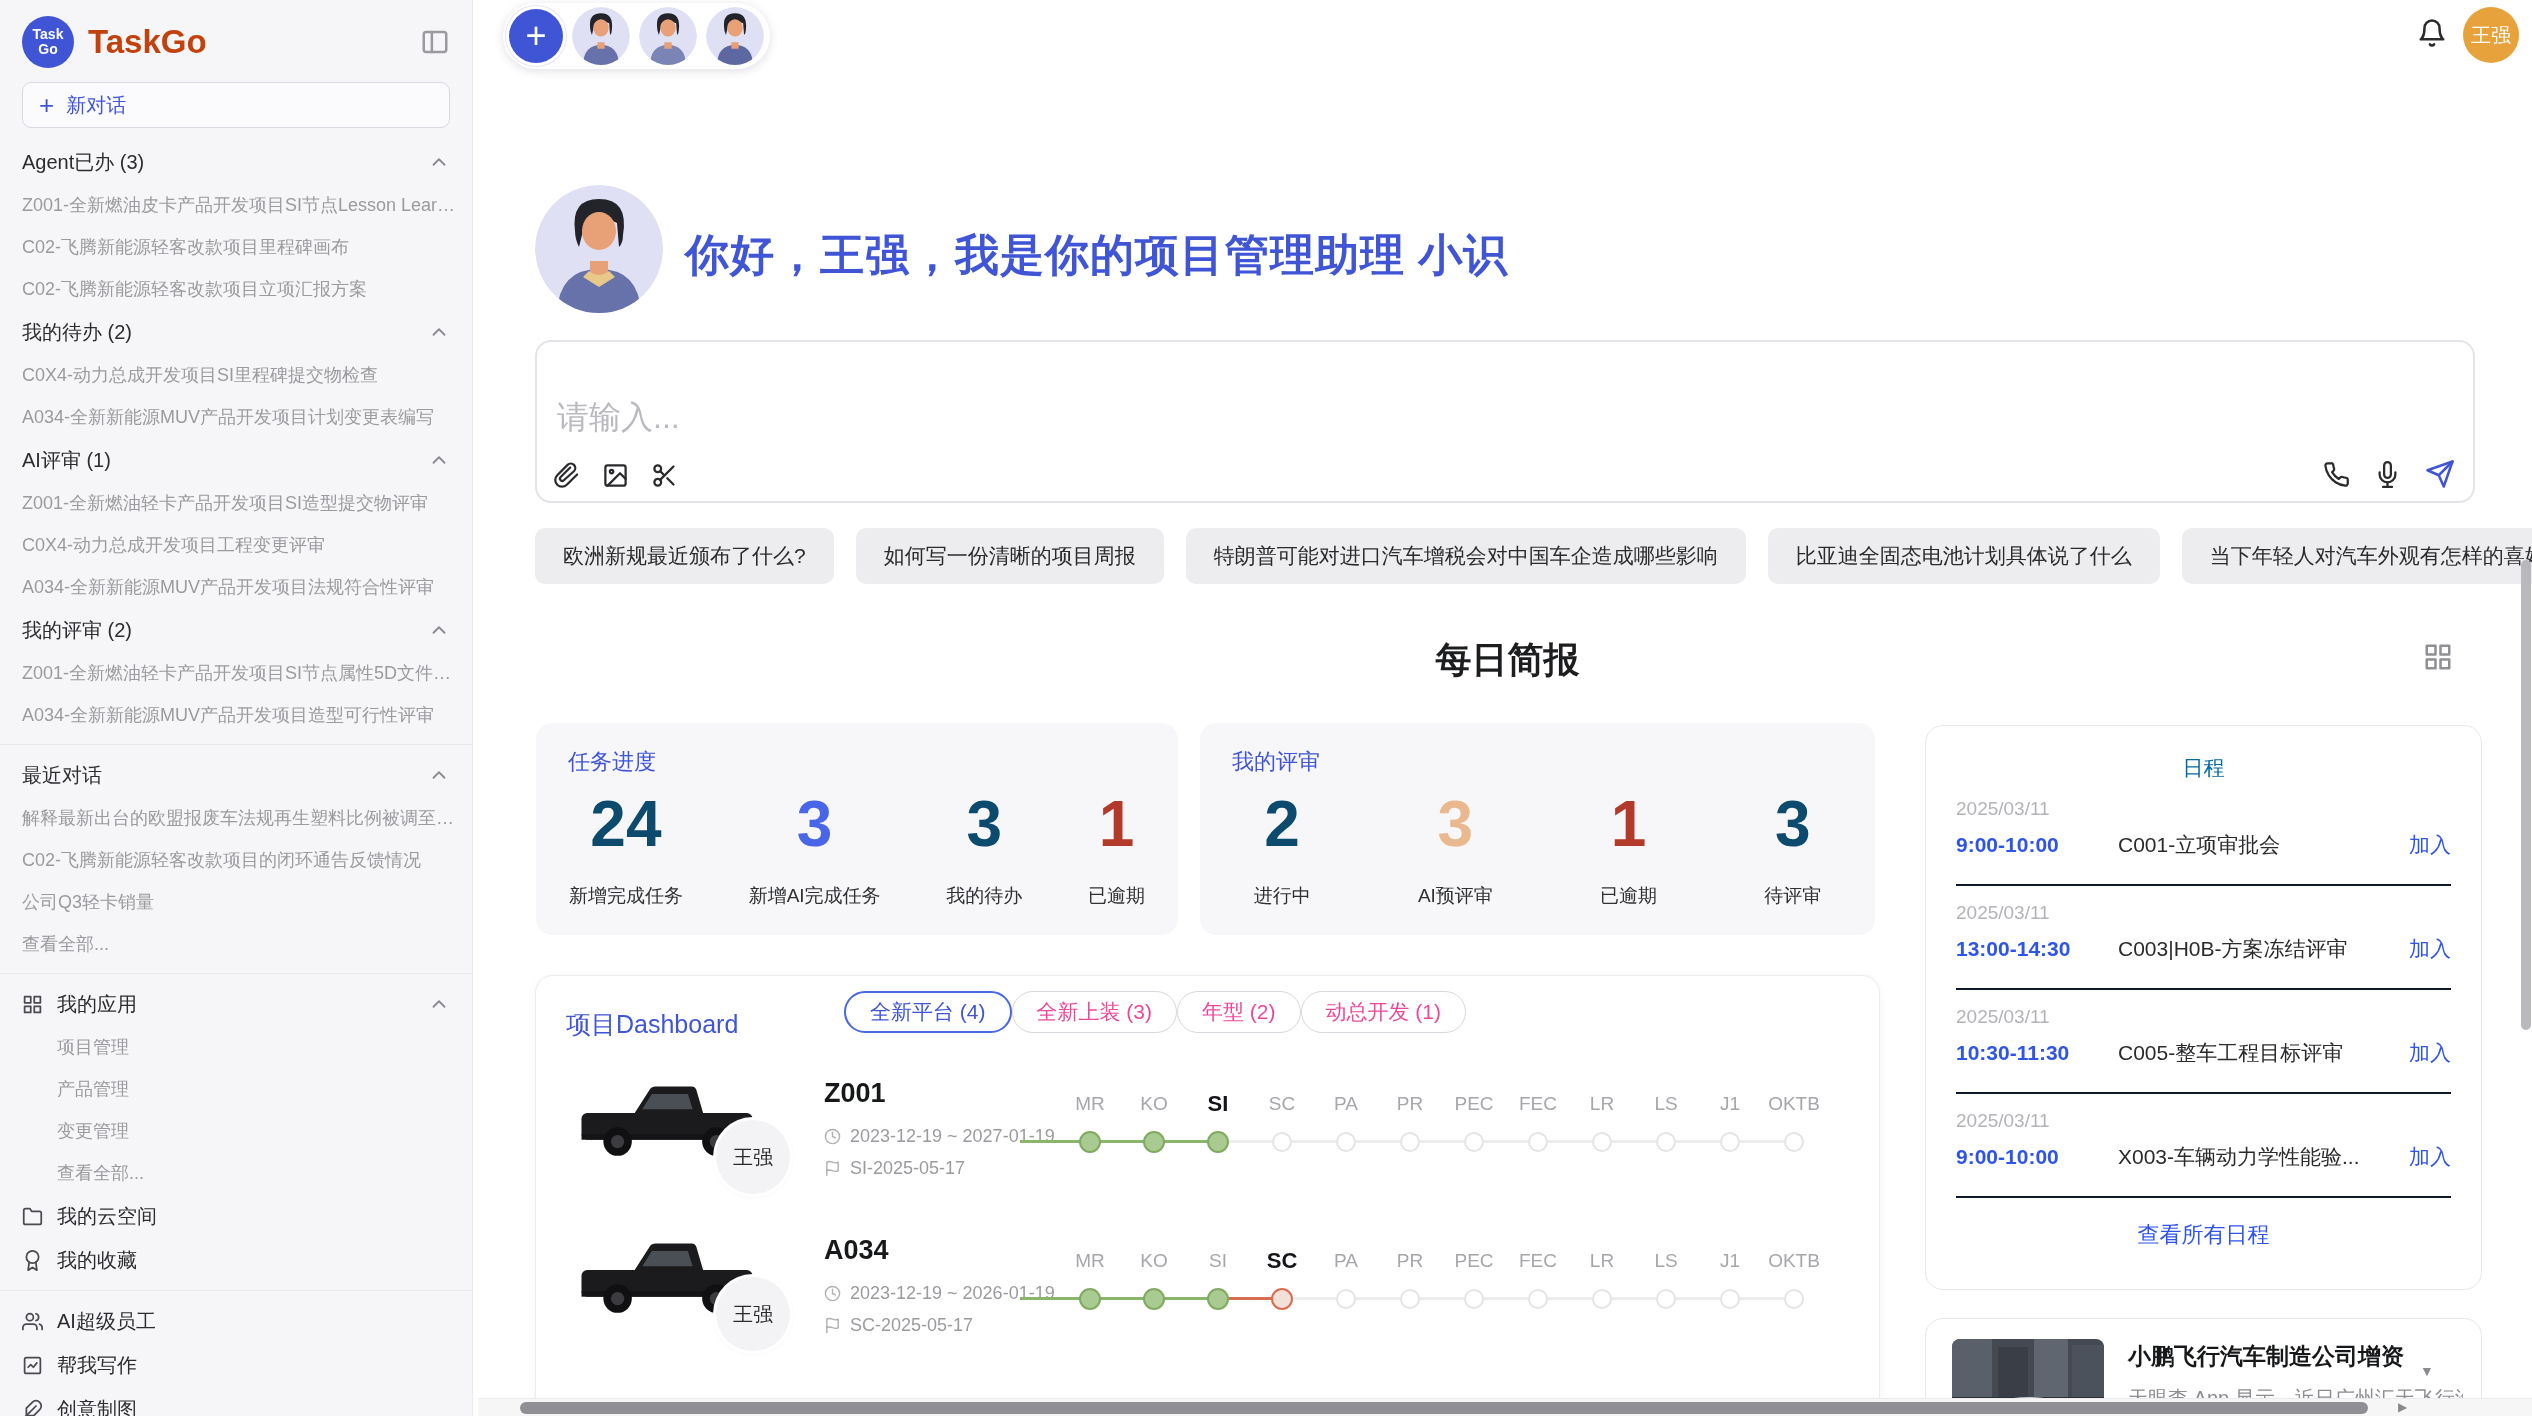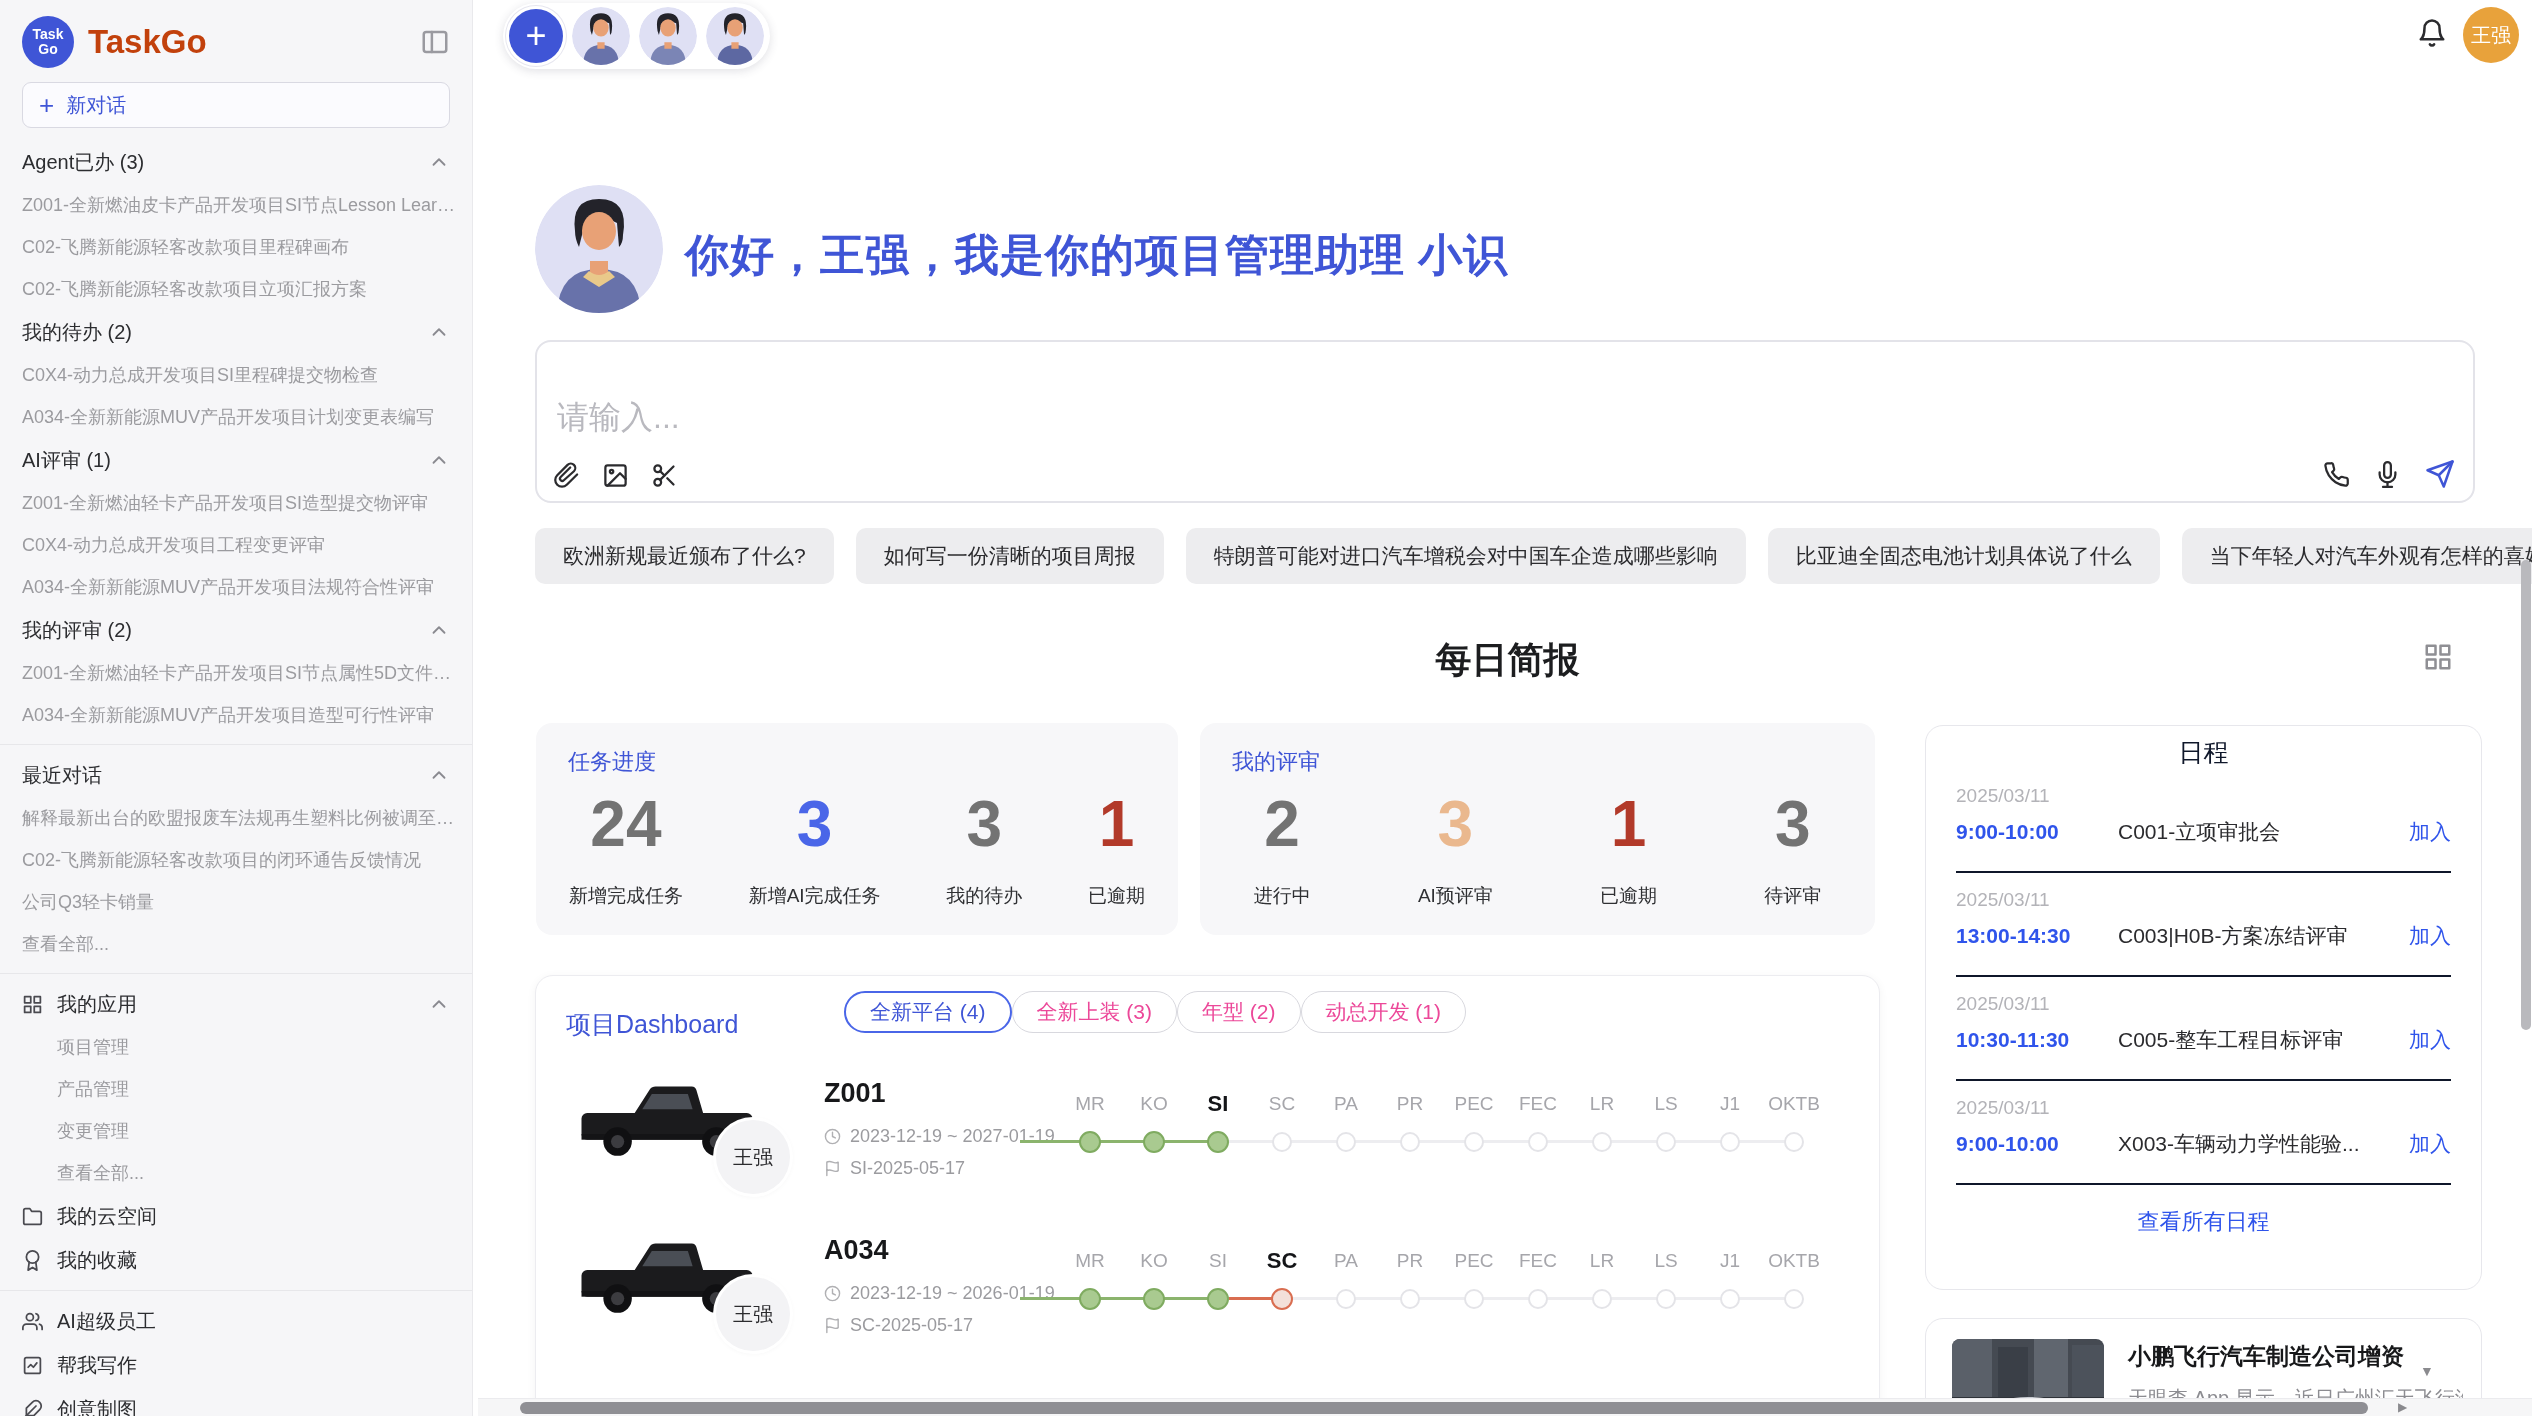--- a/index.html
+++ b/index.html
@@ -51,21 +51,21 @@
   .chip{height:56px;line-height:56px;padding:0 28px;background:#ededef;border-radius:10px;font-size:21px;color:#2b2b2e;white-space:nowrap;cursor:pointer;}
 
   .brief-title{position:absolute;left:62px;top:636px;width:1945px;text-align:center;font-size:36px;font-weight:700;color:#1c1d1f;}
   .brief-grid{position:absolute;left:1950px;top:642px;width:30px;height:30px;color:#8f8f94;cursor:pointer;}
 
   .stat-card{position:absolute;top:723px;height:212px;background:#f7f7f9;border-radius:16px;}
   .stat-title{position:absolute;left:32px;top:24px;font-size:22px;color:#3f55d6;}
   .stat-row{position:absolute;left:0;right:0;top:64px;display:flex;justify-content:space-around;}
   .stat{text-align:center;}
   .num{font-size:64px;font-weight:600;}
-  .num.dark{color:#737373}.num.blue{color:#4a66e8}.num.red{color:#b23a2a}.num.orange{color:#eab88e}
+  .num.dark{color:#0c4a6e}.num.blue{color:#4a66e8}.num.red{color:#b23a2a}.num.orange{color:#eab88e}
   .stat .slbl{margin-top:22px;font-size:19px;color:#2f3033;}
 
   .dash-card{position:absolute;left:62px;top:975px;width:1345px;height:441px;border:1px solid #ececf0;border-radius:18px;box-shadow:0 2px 10px rgba(0,0,0,.05);background:#fff;box-sizing:border-box;overflow:hidden;}
   .dash-title{position:absolute;left:30px;top:32px;font-size:25px;color:#3f55d6;}
   .dash-tabs{position:absolute;left:308px;top:15px;display:flex;}
   .dtab{height:42px;line-height:40px;padding:0 24px;border:1px solid #d8d8de;border-radius:21px;font-size:21px;color:#ec4899;background:#fff;box-sizing:border-box;cursor:pointer;white-space:nowrap;}
   .dtab.active{border:2px solid #4a66e8;color:#3f55d6;line-height:38px;}
   .proj-row{position:absolute;left:0;width:1343px;height:157px;}
   .p-truck{position:absolute;left:36px;top:24px;width:190px;height:114px;}
   .p-truck svg{width:100%;height:100%;display:block;}
@@ -78,21 +78,21 @@
   .ms-lbl{width:64px;text-align:center;font-size:19px;color:#a6a6ab;height:30px;line-height:30px;}
   .ms-lbl.active{font-size:22px;font-weight:700;color:#141518;}
   .ms-seg{position:absolute;top:51px;height:3px;}
   .ms-dot{position:absolute;border-radius:50%;box-sizing:border-box;}
   .ms-dot.done{width:22px;height:22px;top:42px;background:#a9ca90;border:2px solid #7fab60;}
   .ms-dot.overdue{width:22px;height:22px;top:42px;background:#f3e0d9;border:2px solid #d96d50;}
   .ms-dot.future{width:20px;height:20px;top:43px;background:#fff;border:2px solid #e4e4e8;}
 
   
   .sched-card{position:absolute;left:1452px;top:725px;width:557px;height:565px;border:1px solid #e7e7ec;border-radius:18px;background:#fff;box-sizing:border-box;}
-  .sched-title{text-align:center;margin-top:10px;font-size:25px;color:#0f172a;}
+  .sched-title{text-align:center;margin-top:28px;font-size:21px;color:#0369a1;}
   .sch-item{margin:0 30px;height:104px;box-sizing:border-box;padding-top:16px;border-bottom:2px solid #0f172a;}
   .sch-date{font-size:19px;color:#b3b3b8;margin-bottom:11px;}
   .sch-row{display:flex;align-items:center;}
   .sch-time{width:162px;font-size:21px;font-weight:700;color:#2f54eb;}
   .sch-name{flex:1;font-size:21px;color:#2b2b2e;white-space:nowrap;overflow:hidden;text-overflow:ellipsis;}
   .sch-join{font-size:21px;color:#2f54eb;cursor:pointer;}
   .sch-all{text-align:center;margin-top:22px;font-size:22px;color:#2f54eb;cursor:pointer;}
 
   .news-card{position:absolute;left:1452px;top:1318px;width:557px;height:130px;border:1px solid #e7e7ec;border-radius:18px;background:#fff;overflow:hidden;box-sizing:border-box;}
   .news-img{position:absolute;left:26px;top:20px;width:152px;height:92px;border-radius:8px;overflow:hidden;}

